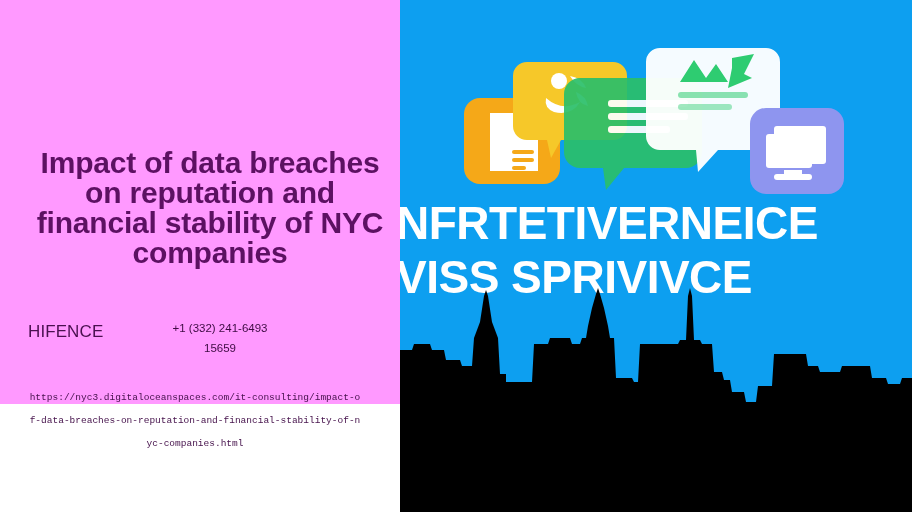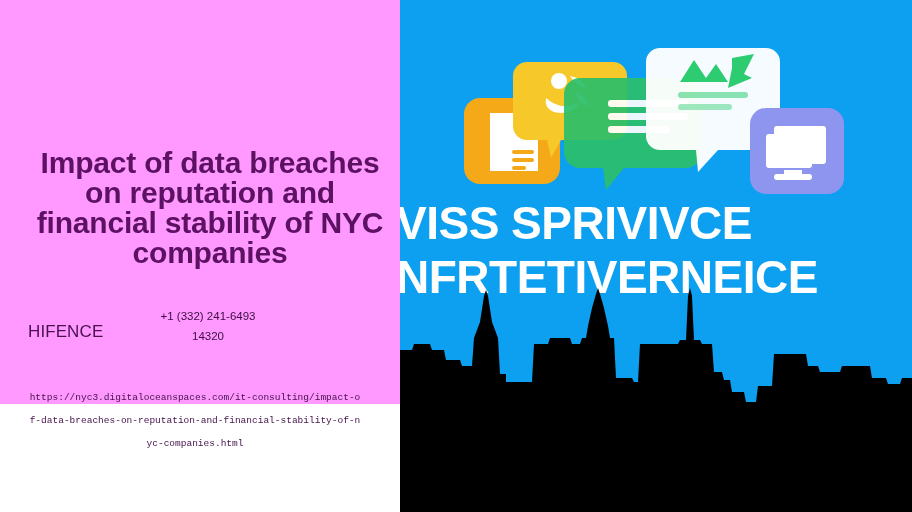--- a/index.html
+++ b/index.html
@@ -53,21 +53,21 @@
     color: #4a1050;
     letter-spacing: 0.1px;
     margin-top: 38px;
   }
   #contact-list {
     position: absolute;
     left: 28px;
     top: 306px;
     width: 360px;
     list-style: none;
-    margin: 0;
+    margin: 12px;
     padding: 0;
   }
   #contact-list li {
     font-size: 11.5px;
     line-height: 20px;
     color: #3d0b42;
     white-space: nowrap;
   }
   #source-url {
     position: absolute;
@@ -131,21 +131,21 @@
 <div id="page">
 
   <section id="left-panel">
 
     <h1 id="article-title">Impact of data breaches on reputation and financial stability of NYC companies</h1>
 
     <div id="company-name">HIFENCE</div>
 
     <ul id="contact-list">
       <li>+1 (332) 241-6493</li>
-      <li>14320</li>
+      <li>15659</li>
     </ul>
 
     <div id="source-url">https://nyc3.digitaloceanspaces.com/it-consulting/impact-of-data-breaches-on-reputation-and-financial-stability-of-nyc-companies.html</div>
   </section>
 
   <section id="image-panel">
 
     <div id="icon-cluster">
       <svg width="512" height="200" viewBox="0 0 512 200" xmlns="http://www.w3.org/2000/svg">
         <defs>
@@ -189,22 +189,22 @@
           <rect x="350" y="108" width="94" height="86" rx="16" fill="#8e95ef"></rect>
           <rect x="374" y="126" width="52" height="38" rx="3" fill="#ffffff"></rect>
           <rect x="366" y="134" width="46" height="34" rx="3" fill="#ffffff"></rect>
           <rect x="384" y="170" width="18" height="4" fill="#ffffff"></rect>
           <rect x="374" y="174" width="38" height="6" rx="3" fill="#ffffff"></rect>
         </g>
       </svg>
     </div>
 
     <div id="hero-text">
+      <span id="hero-line-1">NFRTETIVERNEICE</span>
       <span id="hero-line-2">VISS SPRIVIVCE</span>
-      <span id="hero-line-1">NFRTETIVERNEICE</span>
     </div>
 
     <div id="skyline">
       <svg width="512" height="230" viewBox="0 0 512 230" xmlns="http://www.w3.org/2000/svg" preserveAspectRatio="none">
         <path fill="#000000" d="
           M0,230 L0,68 L12,68 L14,62 L30,62 L32,68 L44,68 L46,78 L60,78 L62,84 L68,84
           L70,96 L66,96 L66,88 L64,88
           L64,84 L72,84 L74,56 L80,40 L84,14 L86,8 L88,14 L92,40 L98,56 L100,92 L106,92
           L106,100 L132,100 L134,62 L148,62 L150,56 L170,56 L172,62 L180,62 L182,56
           L186,56 L188,44 L192,26 L196,12 L198,6 L200,12 L204,26 L208,44 L210,56

